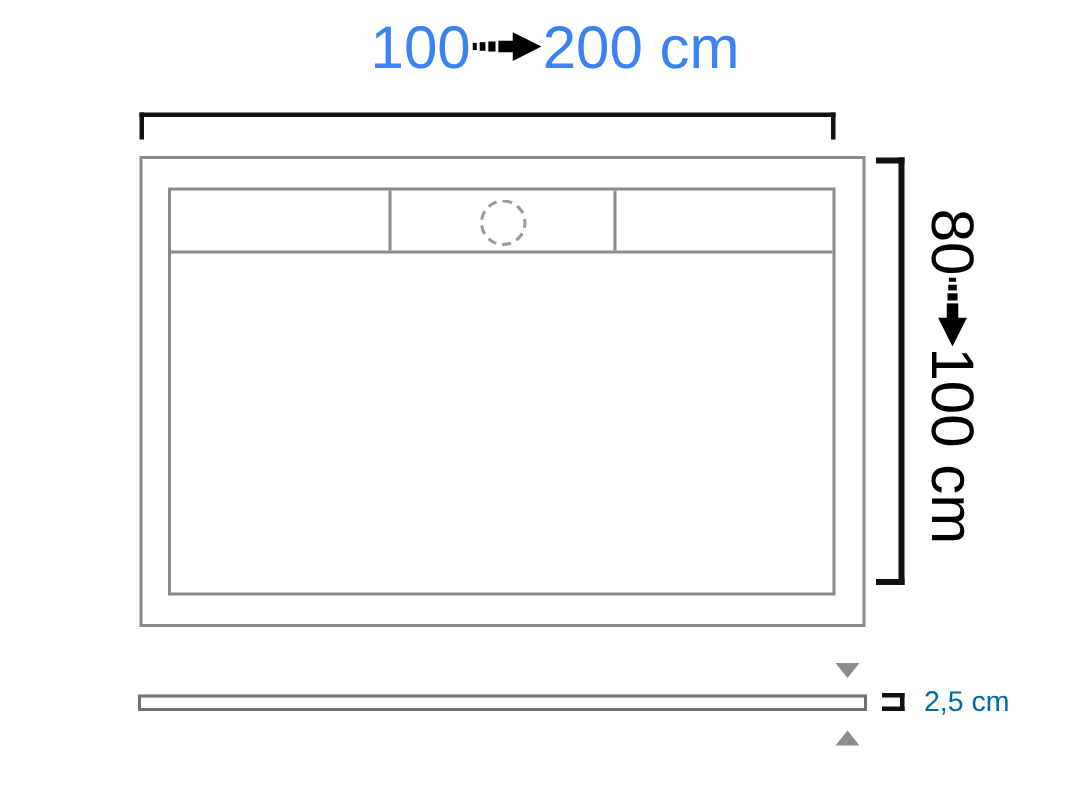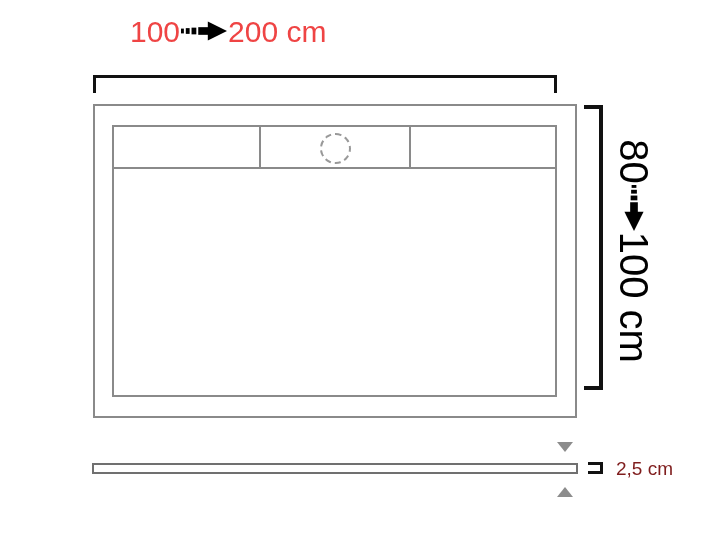--- a/index.html
+++ b/index.html
@@ -5,21 +5,21 @@
   html,body{margin:0;padding:0;background:#fff;}
   .canvas{
     position:relative;width:720px;height:540px;background:#ffffff;
     font-family:"Liberation Sans",sans-serif;color:#000;overflow:hidden;
   }
   .canvas *{box-sizing:border-box;}
 
   
   .top-label{
     position:absolute;left:130px;top:8px;width:480px;height:50px;
-    text-align:left;font-size:30px;line-height:48px;color:#ef4444;
+    text-align:center;font-size:40px;line-height:48px;color:#3b82f6;
     white-space:nowrap;letter-spacing:0;
   }
   .range-arrow{display:inline-block;vertical-align:middle;margin:0 1px 6px 1px;}
 
   
   .top-bracket{
     position:absolute;left:93px;top:75px;width:464px;height:18px;
     border-top:3px solid #111;border-left:3px solid #111;border-right:3px solid #111;
   }
 
@@ -76,21 +76,21 @@
     left:557px;top:487px;
     border-left:8px solid transparent;border-right:8px solid transparent;
     border-bottom:10px solid #8c8c8c;
   }
   .thick-bracket{
     position:absolute;left:588px;top:462px;width:15px;height:12px;
     border-top:3px solid #111;border-right:3px solid #111;border-bottom:3px solid #111;
   }
   .thick-label{
     position:absolute;left:616px;top:459px;font-size:19px;line-height:19px;
-    white-space:nowrap;color:#7f1d1d;font-weight:500;
+    white-space:nowrap;color:#0369a1;font-weight:500;
   }
 </style>
 </head>
 <body>
 
 <div class="canvas">
 
   <div class="top-label">
     <span>100</span><svg class="range-arrow" width="46" height="20" viewBox="0 0 48 20">
       <rect x="0" y="7.5" width="3" height="5" fill="#000"></rect>

